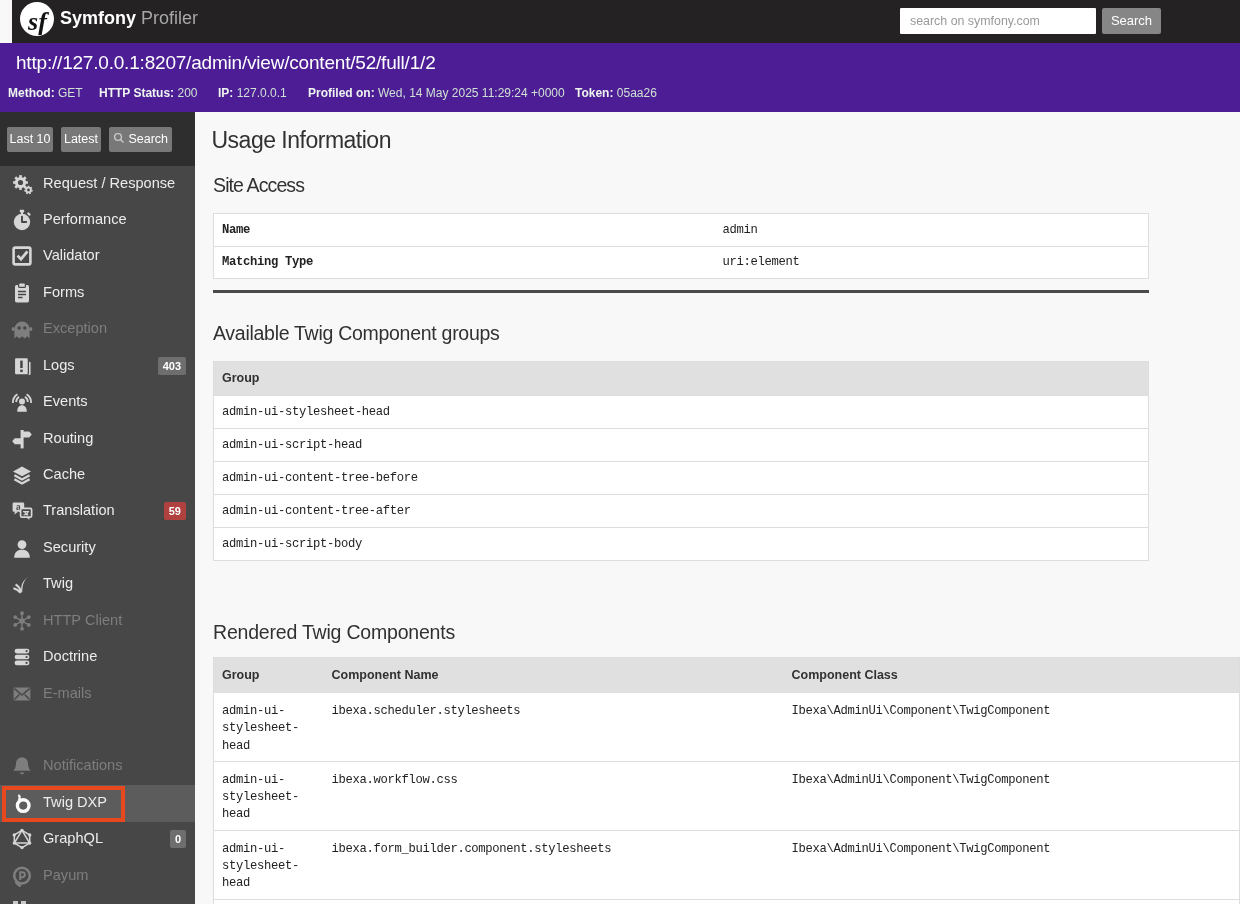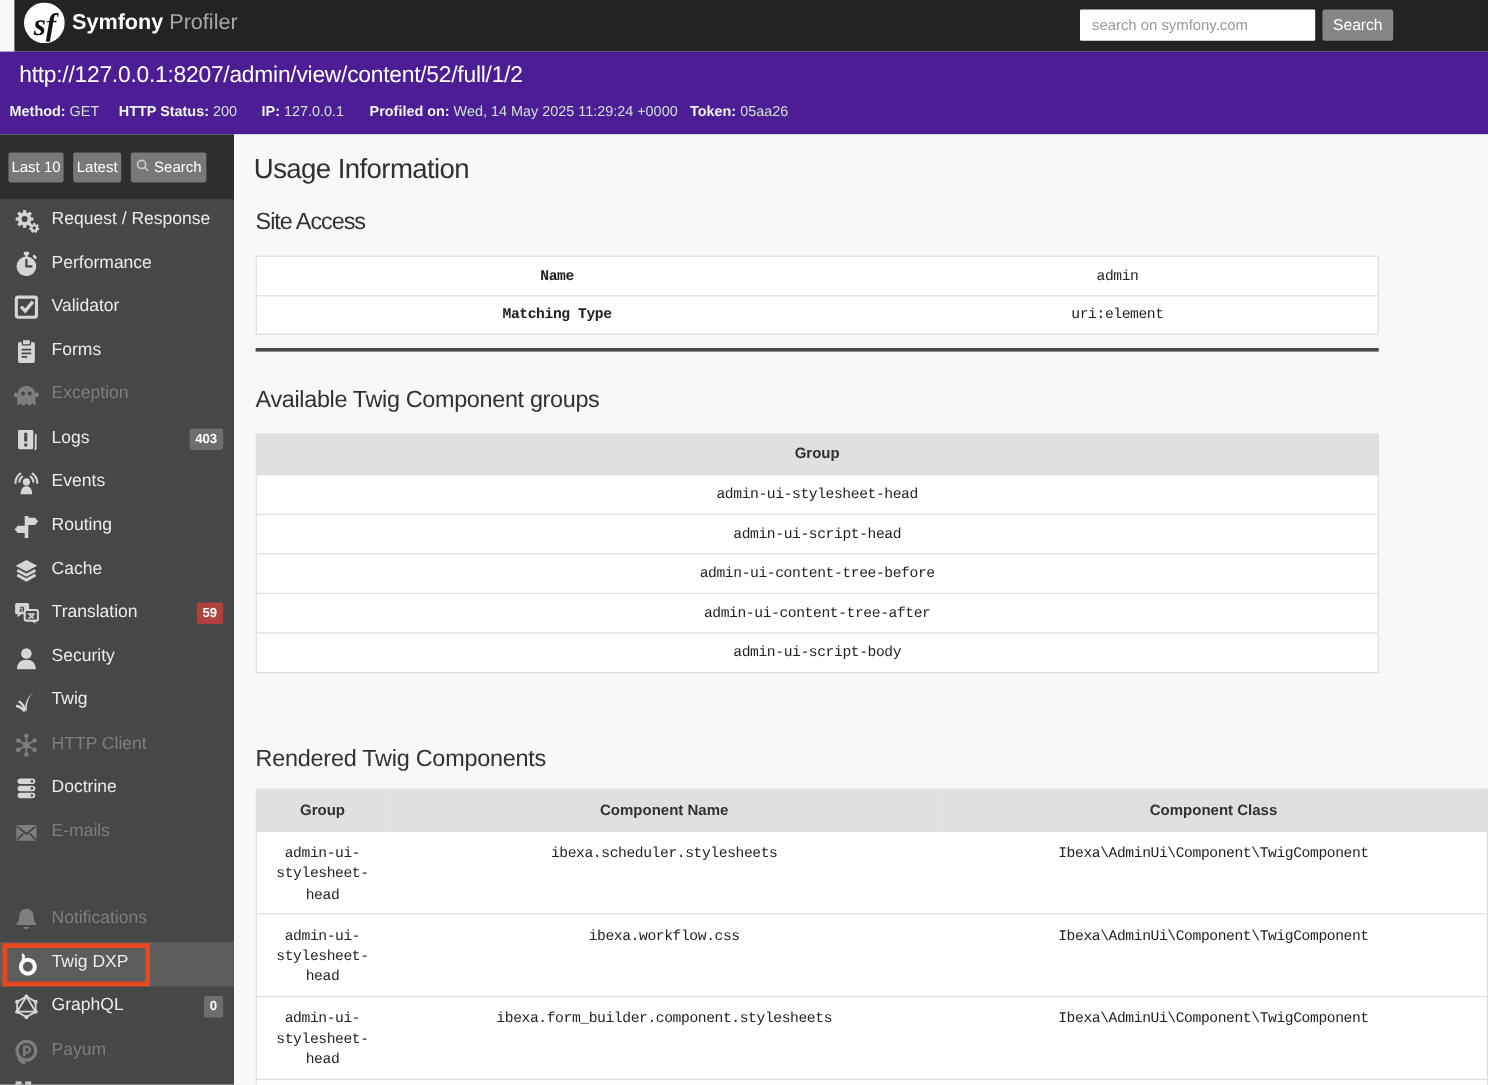--- a/index.html
+++ b/index.html
@@ -31,21 +31,21 @@
 .mi .badge { position:absolute; right:9px; top:9px; height:18px; line-height:18px; border-radius:2px; background:#6e6e6e; color:#fff; font-size:11px; font-weight:bold; padding:0 5px; }
 .mi .badge.red { background:#b0413e; }
 .mi.sel { background:#5c5c5c; }
 #orange { position:absolute; left:2px; top:786px; width:123px; height:36px; border:4px solid #e7481e; z-index:5; }
 
 
 #content { position:absolute; left:195px; top:112px; width:1045px; height:792px; background:#f8f8f8; overflow:hidden;padding-left:25px; }
 h2 { position:absolute; left:18px; font-size:23px; font-weight:normal; letter-spacing:-0.5px; color:#313131; }
 h3 { position:absolute; left:18px; font-size:19.5px; font-weight:normal; letter-spacing:-0.55px; color:#313131; }
 table { border-collapse:collapse; position:absolute; left:18px; background:#fff; border:1px solid #ddd; }
-td, th { border-style:solid none; border-color:#ddd; border-width:1px 0; font-size:12.2px; letter-spacing:-0.32px; font-family:"Liberation Mono",monospace; padding:0 8px; text-align:center; vertical-align:middle; color:#222; }
+td, th { border-style:solid none; border-color:#ddd; border-width:1px 0; font-size:12.2px; letter-spacing:-0.32px; font-family:"Liberation Mono",monospace; padding:0 8px; text-align:left; vertical-align:middle; color:#222; }
 th { background:#e0e0e0; font-family:"Liberation Sans",sans-serif; font-size:12.5px; letter-spacing:0; color:#313131; font-weight:bold; }
 #hr1 { position:absolute; left:18px; top:178px; width:936px; height:0; border-top:3px solid #4a4a4a; }
 .t3 td { vertical-align:top; padding:10px 8px 6px 8px; line-height:17.3px; }
 </style>
 </head>
 <body>
 
 <div id="topbar">
   <svg id="logo" width="34" height="34" viewBox="0 0 34 34">
     <circle cx="17" cy="17" r="17" fill="#fff"></circle>

